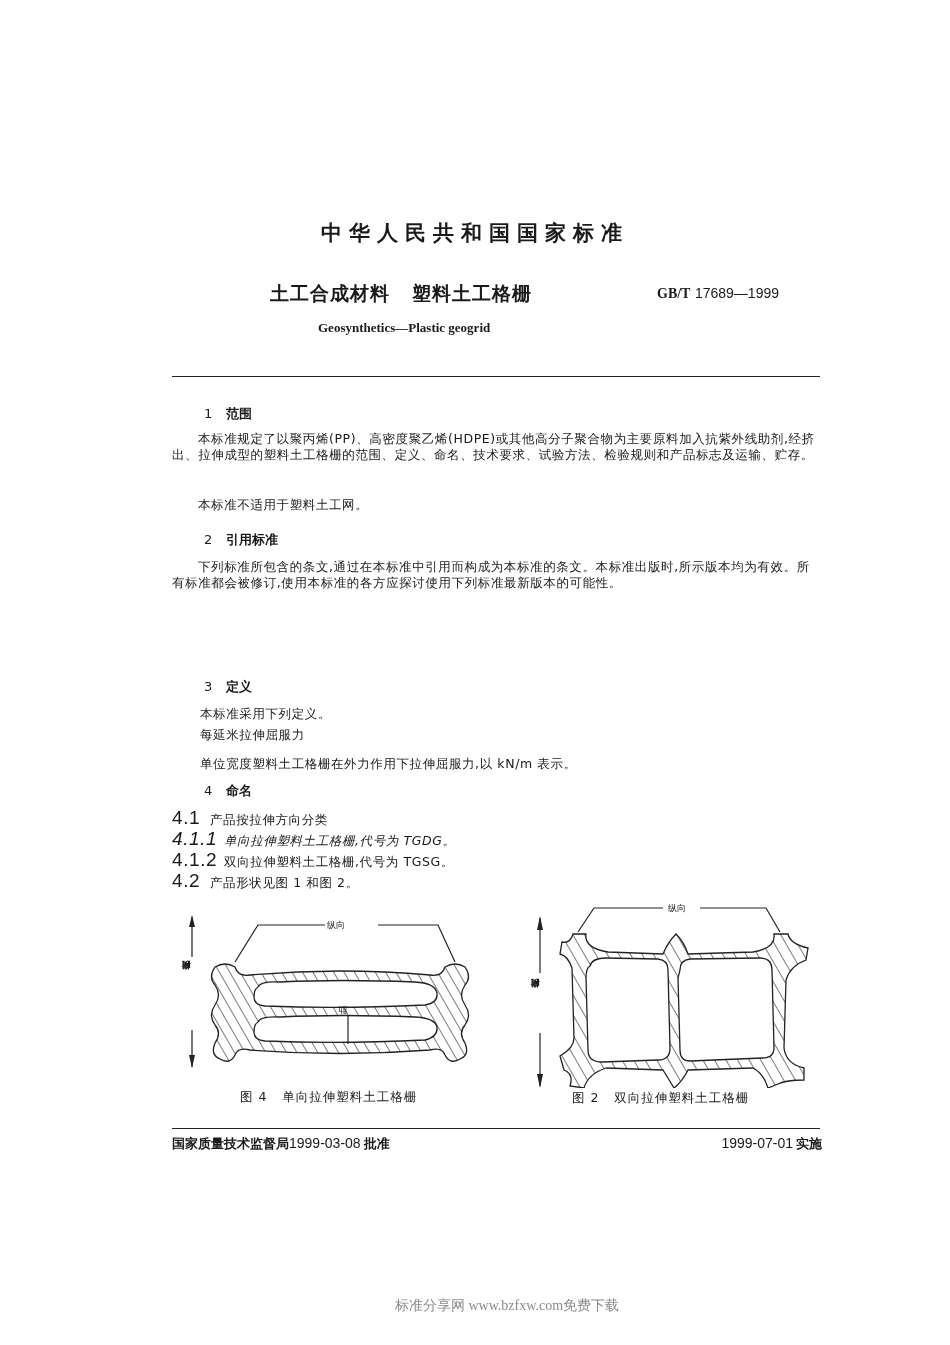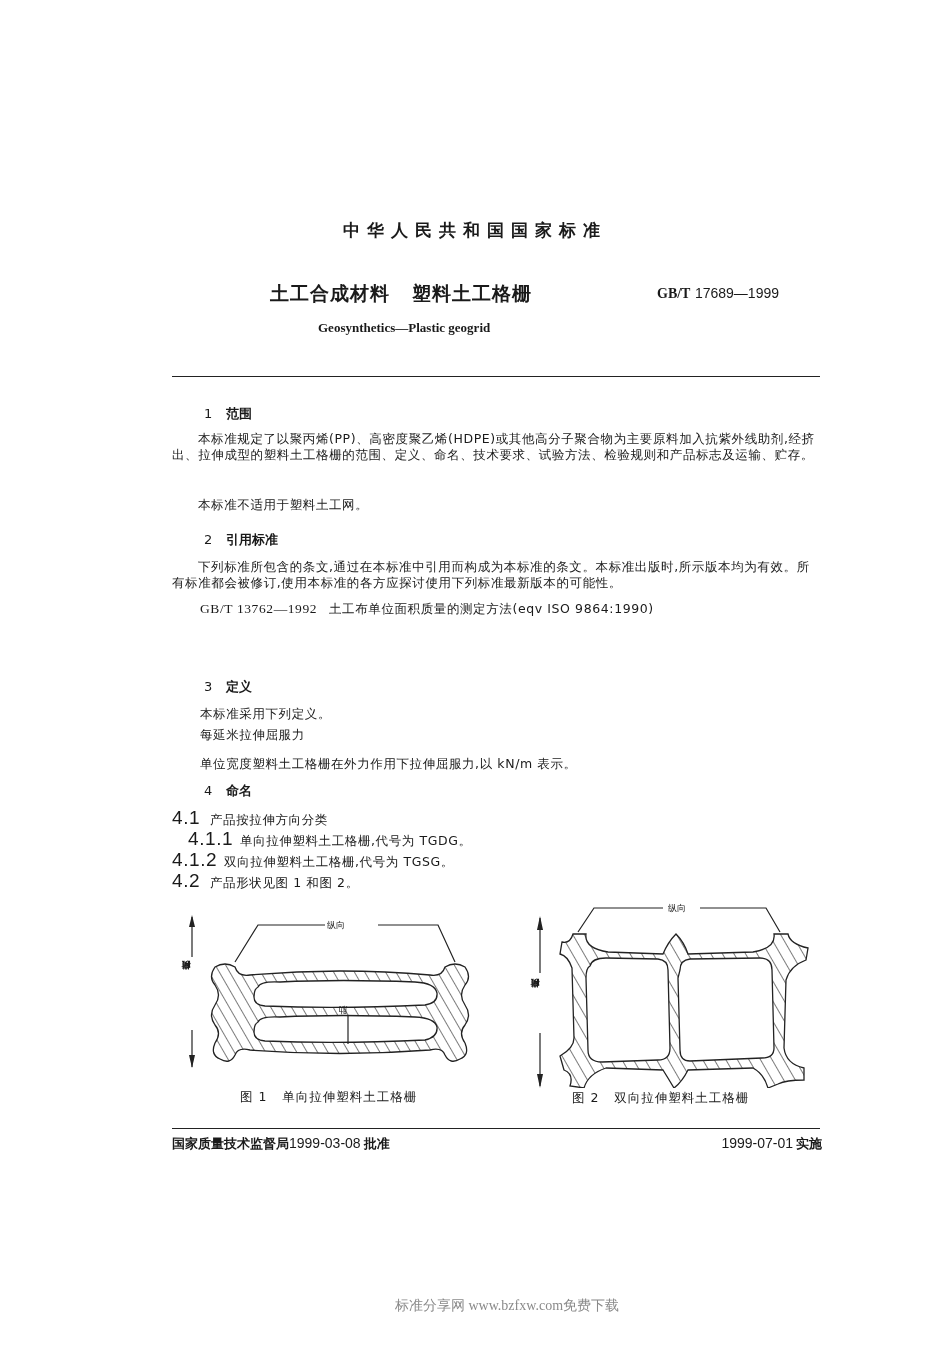--- a/index.html
+++ b/index.html
@@ -1,20 +1,20 @@
 <!DOCTYPE html>
 <html><head>
 <meta charset="utf-8">
 <style>
   html, body { margin: 0; padding: 0; background: #ffffff; }
   body { width: 950px; height: 1345px; position: relative; overflow: hidden;
          font-family: "DejaVu Serif", "Liberation Serif", serif; color: #1a1a1a; }
   .abs { position: absolute; }
 
-  .national { left: 0; width: 950px; top: 219px; text-align: center; font-size: 17px;
+  .national { left: 0; width: 950px; top: 219px; text-align: center; font-size: 21px;
               font-weight: bold; letter-spacing: 7px; font-family: "DejaVu Sans", sans-serif; }
   .title { left: 270px; top: 281px; font-size: 19px; font-weight: bold; letter-spacing: 1px;
            font-family: "DejaVu Sans", sans-serif; }
   .title .gap { display: inline-block; width: 22px; }
   .std-no { left: 657px; top: 285px; font-size: 14px; }
   .std-no b { font-family: "Liberation Serif", serif; text-align: center; }
   .std-no span.n { font-family: "Liberation Sans", sans-serif; }
   .en-title { left: 318px; top: 320px; font-size: 13px; font-weight: bold; font-family: "Liberation Serif", serif; }
 
   .rule { height: 0; border-top: 1.5px solid #222; }
@@ -59,39 +59,36 @@
   <span class="num">1</span><span>范围</span>
 </div>
 <div class="abs p ind" style="left:172px; top:431px; width:650px;">本标准规定了以聚丙烯(PP)、高密度聚乙烯(HDPE)或其他高分子聚合物为主要原料加入抗紫外线助剂,经挤出、拉伸成型的塑料土工格栅的范围、定义、命名、技术要求、试验方法、检验规则和产品标志及运输、贮存。</div>
 <div class="abs p ind" style="left:172px; top:497px; width:650px;">本标准不适用于塑料土工网。</div>
 
 <div class="abs h" style="left:172px; top:531px;">
   <span class="num">2</span><span>引用标准</span>
 </div>
 <div class="abs p ind" style="left:172px; top:559px; width:650px;">下列标准所包含的条文,通过在本标准中引用而构成为本标准的条文。本标准出版时,所示版本均为有效。所有标准都会被修订,使用本标准的各方应探讨使用下列标准最新版本的可能性。</div>
 <div class="abs p refs" style="left:200px; top:601px; width:620px;">
-  <div class="row">
-    <span class="code">GB/T 13762—1992</span><span style="margin-left:129px;">土工布单位面积质量的测定方法(eqv ISO 9864:1990)</span>
-  </div>
 </div>
 
 <div class="abs h" style="left:172px; top:678px;">
   <span class="num">3</span><span>定义</span>
 </div>
 <div class="abs p" style="left:200px; top:706px;">本标准采用下列定义。</div>
 <div class="abs p" style="left:200px; top:727px;">每延米拉伸屈服力</div>
 <div class="abs p" style="left:200px; top:756px;">单位宽度塑料土工格栅在外力作用下拉伸屈服力,以 kN/m 表示。</div>
 
 <div class="abs h" style="left:172px; top:782px;">
   <span class="num">4</span><span>命名</span>
 </div>
 <div class="abs p sub" style="left:172px; top:810px;">
   <span class="lbl" style="width:38px;">4.1</span><span>产品按拉伸方向分类</span>
 </div>
-<div class="abs p sub" style="left:188px; top:831px;">
+<div class="abs p sub" style="left:172px; top:831px;font-style:italic;">
   <span class="lbl" style="width:52px;">4.1.1</span><span>单向拉伸塑料土工格栅,代号为 TGDG。</span>
 </div>
 <div class="abs p sub" style="left:172px; top:852px;">
   <span class="lbl" style="width:52px;">4.1.2</span><span>双向拉伸塑料土工格栅,代号为 TGSG。</span>
 </div>
 <div class="abs p sub" style="left:172px; top:873px;">
   <span class="lbl" style="width:38px;">4.2</span><span>产品形状见图 1 和图 2。</span>
 </div>
 
 <div class="abs" style="left:180px; top:905px; width:310px; height:170px;">
@@ -115,21 +112,21 @@
     <path d="M78,82 Q80,76 100,77 Q160,74 235,77 Q255,78 257,88 Q258,98 245,100 Q160,104 85,101 Q74,100 74,92 Q74,84 78,82 Z" fill="#fff" stroke="#222" stroke-width="1.3"></path>
     <path d="M78,117 Q80,111 100,112 Q160,109 235,112 Q255,113 257,122 Q258,132 245,135 Q160,139 85,136 Q74,135 74,127 Q74,119 78,117 Z" fill="#fff" stroke="#222" stroke-width="1.3"></path>
 
     <line x1="168" y1="110" x2="168" y2="139" stroke="#222" stroke-width="1.2"></line>
   </svg>
   <div class="abs dir-label" style="left:145px; top:14px; background:#fff; padding:0 2px;">纵向</div>
   <div class="abs vlabel" style="left:0px; top:72px;">横向</div>
   <div class="abs vlabel" style="left:157px; top:117px; font-weight:normal;">肋</div>
 </div>
 <div class="abs fig-caption" style="left:240px; top:1089px;">
-  <span>图 1</span>&nbsp;&nbsp;&nbsp;<span>单向拉伸塑料土工格栅</span>
+  <span>图 4</span>&nbsp;&nbsp;&nbsp;<span>单向拉伸塑料土工格栅</span>
 </div>
 
 <div class="abs" style="left:528px; top:898px; width:295px; height:190px;">
   <svg width="295" height="190" viewBox="0 0 295 190">
     <defs>
       <pattern id="hatch2" width="10" height="10" patternUnits="userSpaceOnUse" patternTransform="rotate(-30)">
         <line x1="0" y1="0" x2="0" y2="10" stroke="#222" stroke-width="1.2"></line>
       </pattern>
     </defs>
 

